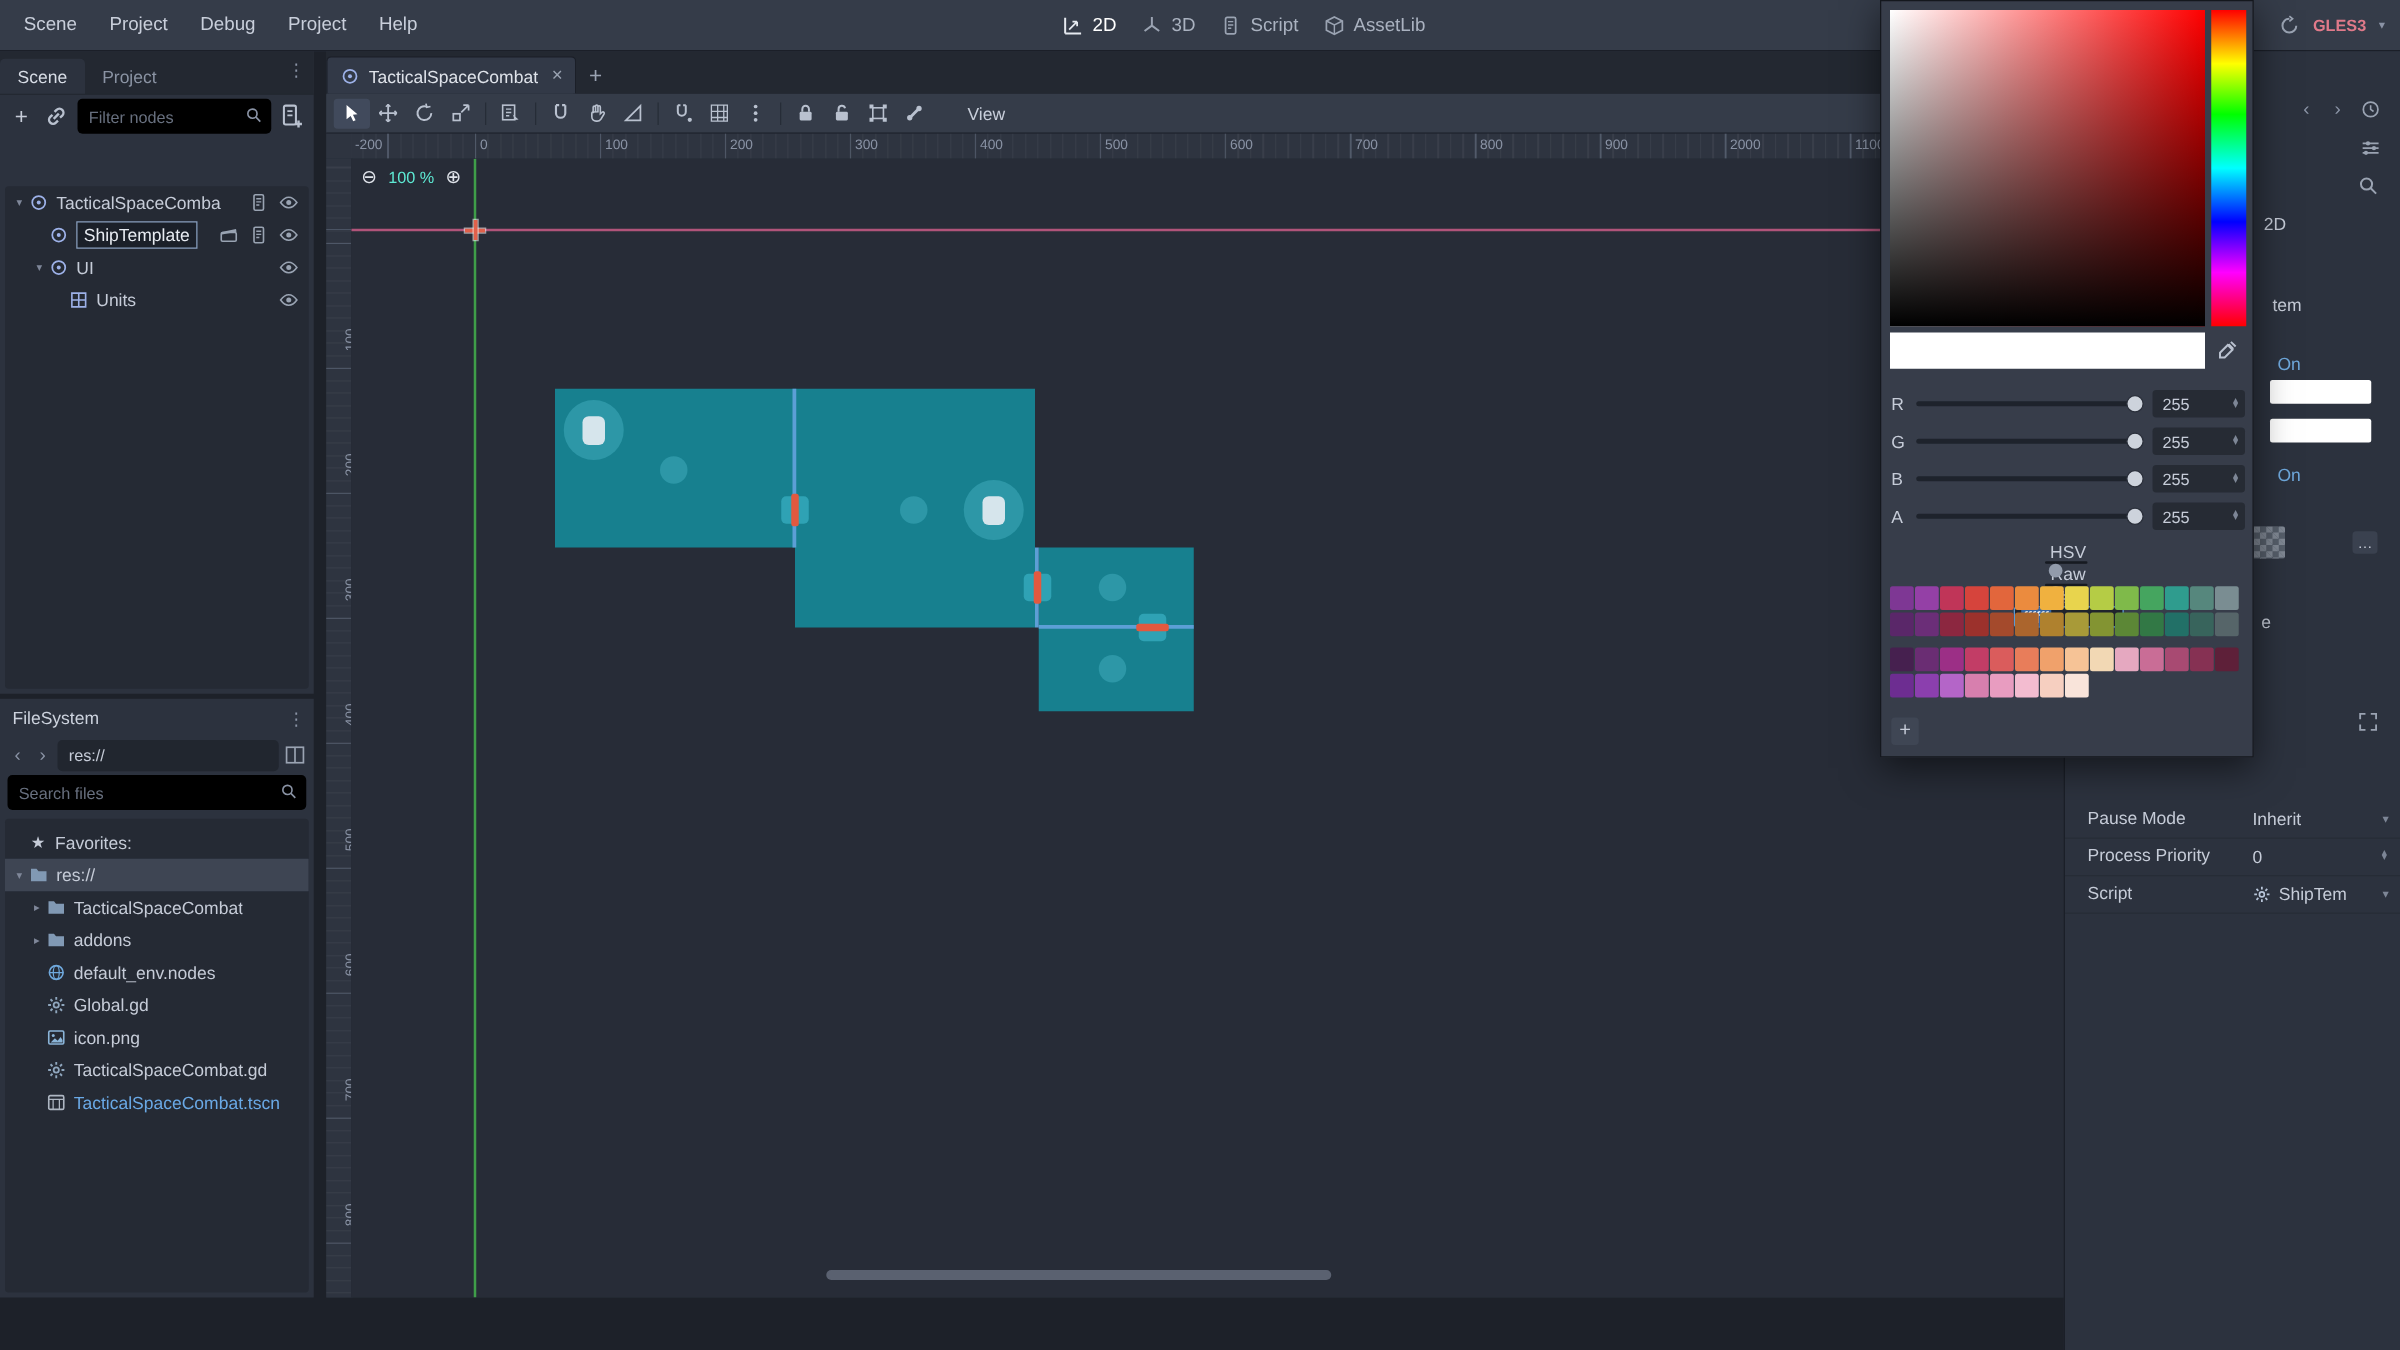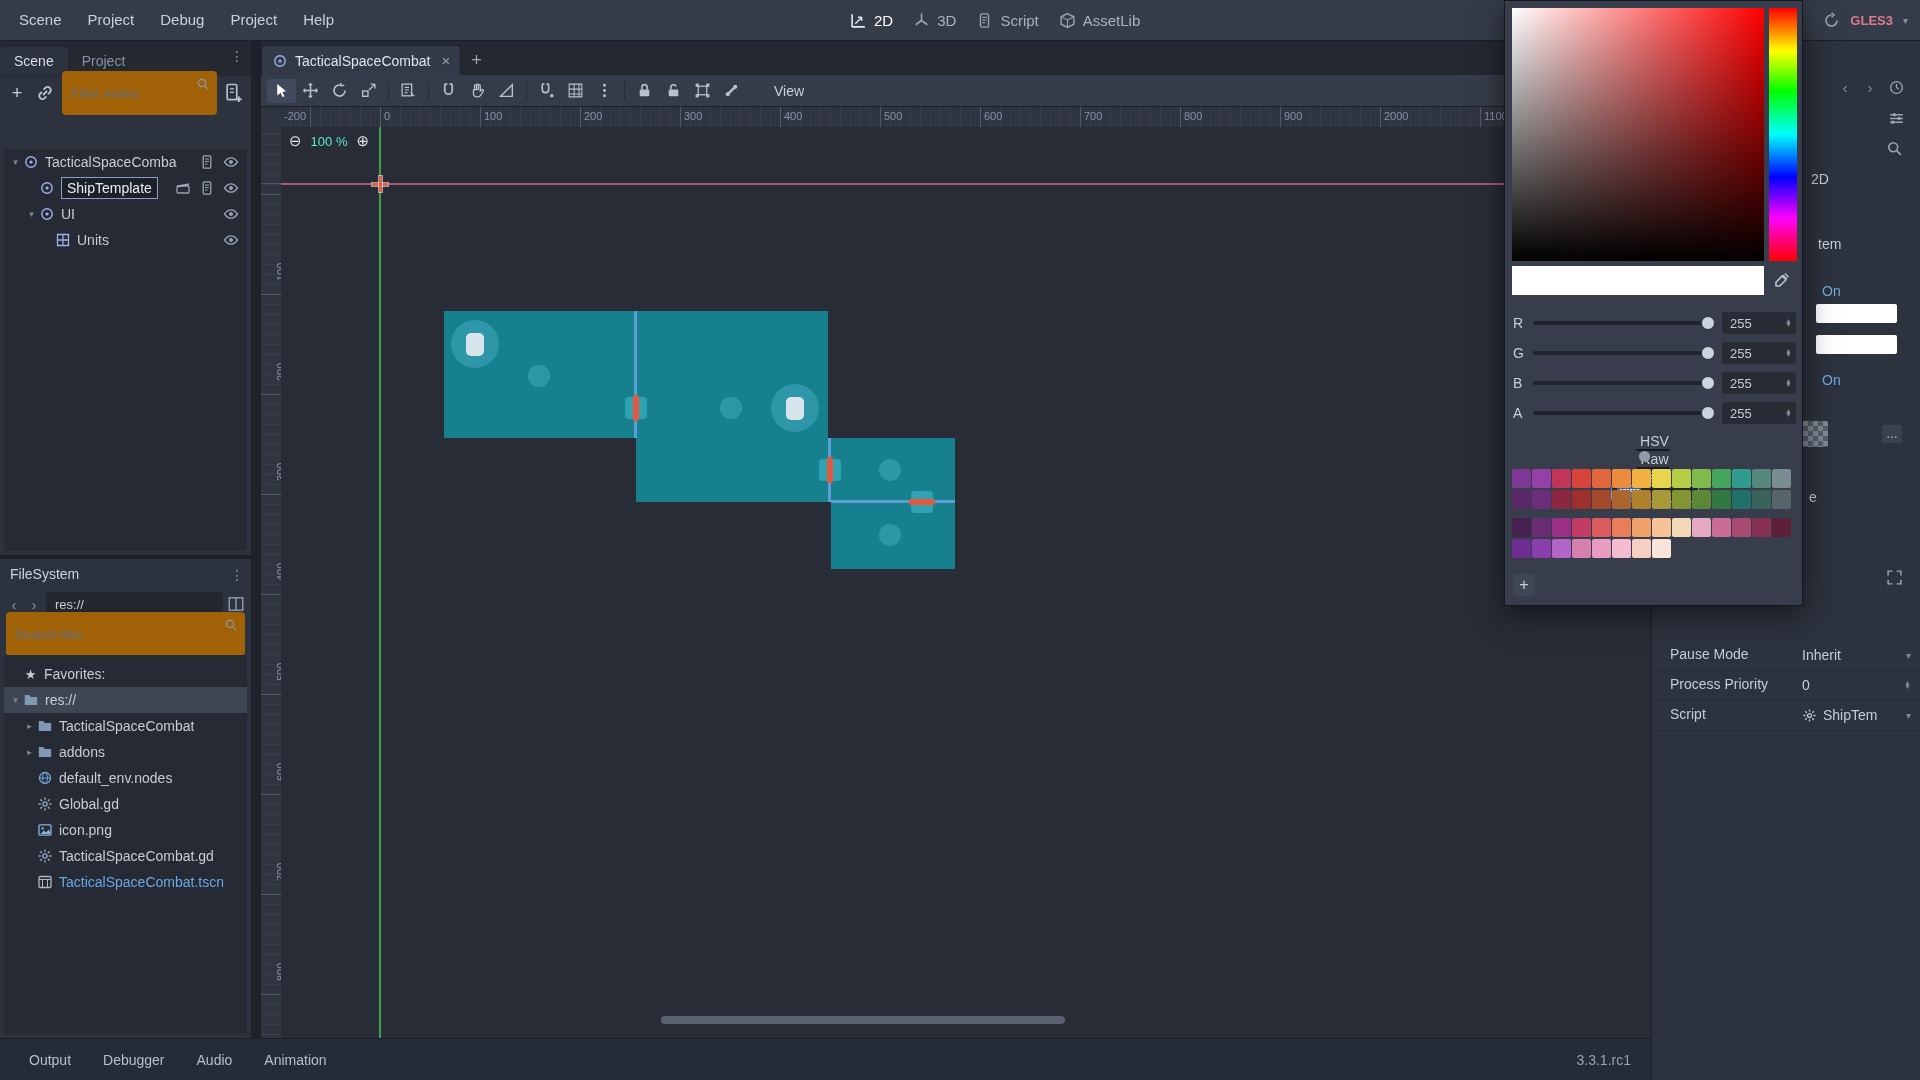--- a/index.html
+++ b/index.html
@@ -46,21 +46,21 @@
     align-items:center;color:#e8ecf2;font-size:14px;}
   .row-buttons{position:absolute;right:8px;display:flex;gap:8px;align-items:center;}
   .rbtn{width:16px;height:16px;color:#99a3b2;}
 
   
   #scene-dock{top:40px;height:515px;}
   .scene-toolbar{height:34px;display:flex;align-items:center;gap:6px;padding:0 6px;}
   .tool-btn{width:22px;height:22px;display:flex;align-items:center;justify-content:center;color:#b9c1cf;}
   .tool-btn.plus{font-size:18px;color:#c6ccd8;}
   .text-input{position:relative;flex:1;}
-  .text-input input{width:100%;box-sizing:border-box;height:44px;background:#a16207;border:none;outline:none;
+  .text-input input{width:100%;box-sizing:border-box;height:28px;background:#000000;border:none;outline:none;
     border-radius:4px;color:#c6ccd8;padding:0 26px 0 9px;font-size:13px;font-family:inherit;}
   .text-input input::placeholder{color:#68707f;}
   .text-input .mag{position:absolute;right:7px;top:6px;width:14px;height:14px;color:#8a93a5;}
   #scene-tree{top:109px;bottom:4px;}
 
   
   #fs-dock{top:559px;height:479px;}
   .fs-header{height:30px;display:flex;align-items:center;padding:0 10px;position:relative;}
   .fs-title{font-size:14px;color:#cdd3de;}
   .fs-nav{height:30px;display:flex;align-items:center;gap:4px;padding:0 6px;}
@@ -751,29 +751,20 @@
                 <path d="M8 1.5v2.3M8 12.2v2.3M1.5 8h2.3M12.2 8h2.3M3.4 3.4L5 5M11 11l1.6 1.6M12.6 3.4L11 5M5 11l-1.6 1.6" stroke="currentColor" stroke-width="1.5"></path>
               </svg>
             </span>
             <span>ShipTem</span>
             <span class="pv-caret">▾</span>
           </div>
         </div>
       </div>
   </section>
 
-  <footer id="bottom-bar">
-    <span id="bottom-panels" style="display:flex;gap:6px;">
-        <span class="panel-btn">Output</span>
-        <span class="panel-btn">Debugger</span>
-        <span class="panel-btn">Audio</span>
-        <span class="panel-btn">Animation</span>
-      </span>
-    <span class="version">3.3.1.rc1</span>
-  </footer>
 
   <div id="color-picker">
     <div class="sv-square"></div>
     <div class="hue-bar"></div>
     <div class="cp-preview" id="cp-preview" style="background: rgb(255, 255, 255);"></div>
     <span class="pipette-btn i">
         <svg viewBox="0 0 16 16">
           <path d="M9.5 3.5l3 3M11 2l3 3M4 9l5-5 3 3-5 5H4Z" fill="none" stroke="currentColor" stroke-width="1.3"></path>
         </svg>
       </span>

